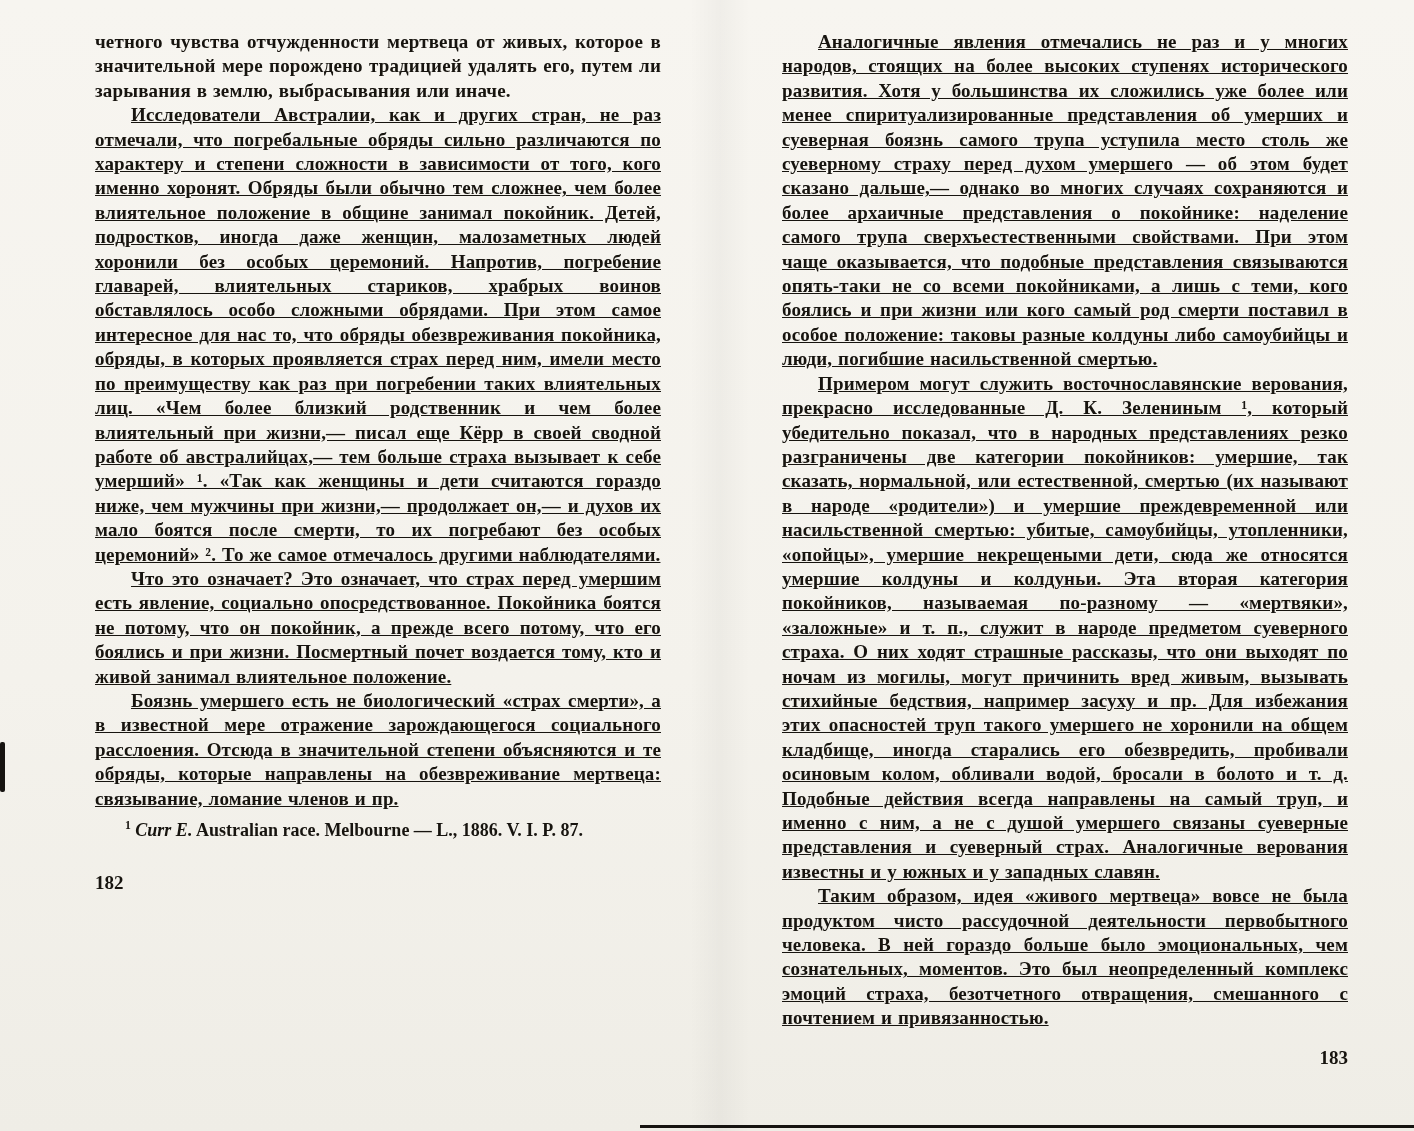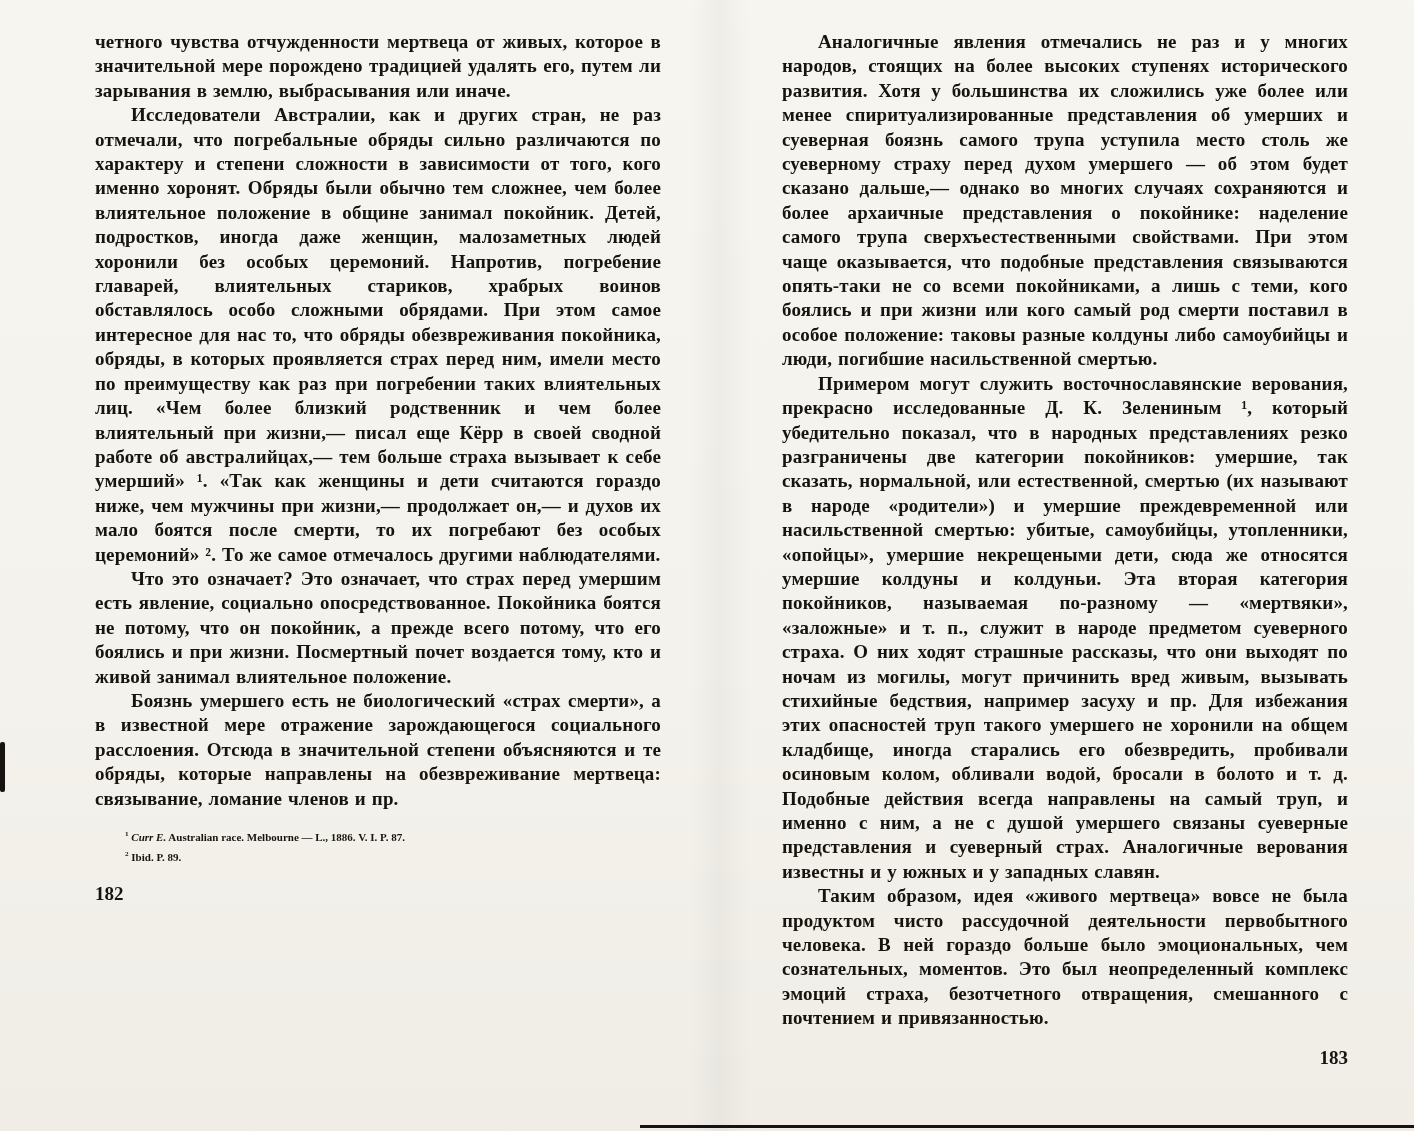--- a/index.html
+++ b/index.html
@@ -37,46 +37,46 @@
   .page-col.left  { left: 95px;  }
   .page-col.right { left: 782px; }
   .page-col p.body {
     margin: 0;
     font-size: 19px;
     line-height: 24.4px;
     font-weight: 700;
     letter-spacing: 0.15px;
     word-spacing: 1px;
   }
-  .page-col p.body.indent { text-indent: 36px; }
+  .page-col p.body.indent { text-indent: 36px; text-decoration: underline; }
   sup {
     font-size: 0.65em;
     line-height: 0;
     vertical-align: super;
   }
   .footnotes {
-    margin-top: 16px;
-    font-size: 11px;
+    margin-top: 9px;
+    font-size: 18px;
     line-height: 20px;
     font-weight: 600;
   }
   .footnotes.ruled {
     border-top: 1.5px solid #2c2823;
     padding-top: 9px;
   }
   .footnote {
     margin: 0;
     text-indent: 30px;
     text-align: left;
   }
   .it { font-style: italic; }
   .page-number {
     font-size: 19px;
     font-weight: 700;
-    margin-top: 16px;
+    margin-top: 32px;
   }
   .page-number.num-left  { text-align: left;  }
   .page-number.num-right { text-align: right; margin-top: 16px; }
   .artifact {
     position: absolute;
     background: #161310;
   }
   .edge-mark {
     left: 0; top: 742px; width: 5px; height: 50px;
     border-radius: 2px;
@@ -95,23 +95,20 @@
   <div class="page-col left">
     <p class="body">четного чувства отчужденности мертвеца от живых, которое в значительной мере порождено традицией удалять его, путем ли зарывания в землю, выбрасывания или иначе.</p>
     <p class="body indent">Исследователи Австралии, как и других стран, не раз отмечали, что погребальные обряды сильно различаются по характеру и степени сложности в зависимости от того, кого именно хоронят. Обряды были обычно тем сложнее, чем более влиятельное положение в общине занимал покойник. Детей, подростков, иногда даже женщин, малозаметных людей хоронили без особых церемоний. Напротив, погребение главарей, влиятельных стариков, храбрых воинов обставлялось особо сложными обрядами. При этом самое интересное для нас то, что обряды обезвреживания покойника, обряды, в которых проявляется страх перед ним, имели место по преимуществу как раз при погребении таких влиятельных лиц. «Чем более близкий родственник и чем более влиятельный при жизни,— писал еще Кёрр в своей сводной работе об австралийцах,— тем больше страха вызывает к себе умерший» ¹. «Так как женщины и дети считаются гораздо ниже, чем мужчины при жизни,— продолжает он,— и духов их мало боятся после смерти, то их погребают без особых церемоний» ². То же самое отмечалось другими наблюдателями.</p>
     <p class="body indent">Что это означает? Это означает, что страх перед умершим есть явление, социально опосредствованное. Покойника боятся не потому, что он покойник, а прежде всего потому, что его боялись и при жизни. Посмертный почет воздается тому, кто и живой занимал влиятельное положение.</p>
     <p class="body indent">Боязнь умершего есть не биологический «страх смерти», а в известной мере отражение зарождающегося социального расслоения. Отсюда в значительной степени объясняются и те обряды, которые направлены на обезвреживание мертвеца: связывание, ломание членов и пр.</p>
 
     <div class="footnotes">
       <p class="footnote">
         <sup>1</sup><span> </span><span class="it">Curr E.</span><span> Australian race. Melbourne — L., 1886. V. I. P. 87.</span>
       </p>
-      <p class="footnote">
-        <sup>2</sup><span> </span><span class="it"></span><span>Ibid. P. 89.</span>
-      </p>
     </div>
 
     <div class="page-number num-left">182</div>
   </div>
 
   <div class="page-col right">
     <p class="body indent">Аналогичные явления отмечались не раз и у многих народов, стоящих на более высоких ступенях исторического развития. Хотя у большинства их сложились уже более или менее спиритуализированные представления об умерших и суеверная боязнь самого трупа уступила место столь же суеверному страху перед духом умершего — об этом будет сказано дальше,— однако во многих случаях сохраняются и более архаичные представления о покойнике: наделение самого трупа сверхъестественными свойствами. При этом чаще оказывается, что подобные представления связываются опять-таки не со всеми покойниками, а лишь с теми, кого боялись и при жизни или кого самый род смерти поставил в особое положение: таковы разные колдуны либо самоубийцы и люди, погибшие насильственной смертью.</p>
     <p class="body indent">Примером могут служить восточнославянские верования, прекрасно исследованные Д. К. Зелениным ¹, который убедительно показал, что в народных представлениях резко разграничены две категории покойников: умершие, так сказать, нормальной, или естественной, смертью (их называют в народе «родители») и умершие преждевременной или насильственной смертью: убитые, самоубийцы, утопленники, «опойцы», умершие некрещеными дети, сюда же относятся умершие колдуны и колдуньи. Эта вторая категория покойников, называемая по-разному — «мертвяки», «заложные» и т. п., служит в народе предметом суеверного страха. О них ходят страшные рассказы, что они выходят по ночам из могилы, могут причинить вред живым, вызывать стихийные бедствия, например засуху и пр. Для избежания этих опасностей труп такого умершего не хоронили на общем кладбище, иногда старались его обезвредить, пробивали осиновым колом, обливали водой, бросали в болото и т. д. Подобные действия всегда направлены на самый труп, и именно с ним, а не с душой умершего связаны суеверные представления и суеверный страх. Аналогичные верования известны и у южных и у западных славян.</p>
     <p class="body indent">Таким образом, идея «живого мертвеца» вовсе не была продуктом чисто рассудочной деятельности первобытного человека. В ней гораздо больше было эмоциональных, чем сознательных, моментов. Это был неопределенный комплекс эмоций страха, безотчетного отвращения, смешанного с почтением и привязанностью.</p>
 

